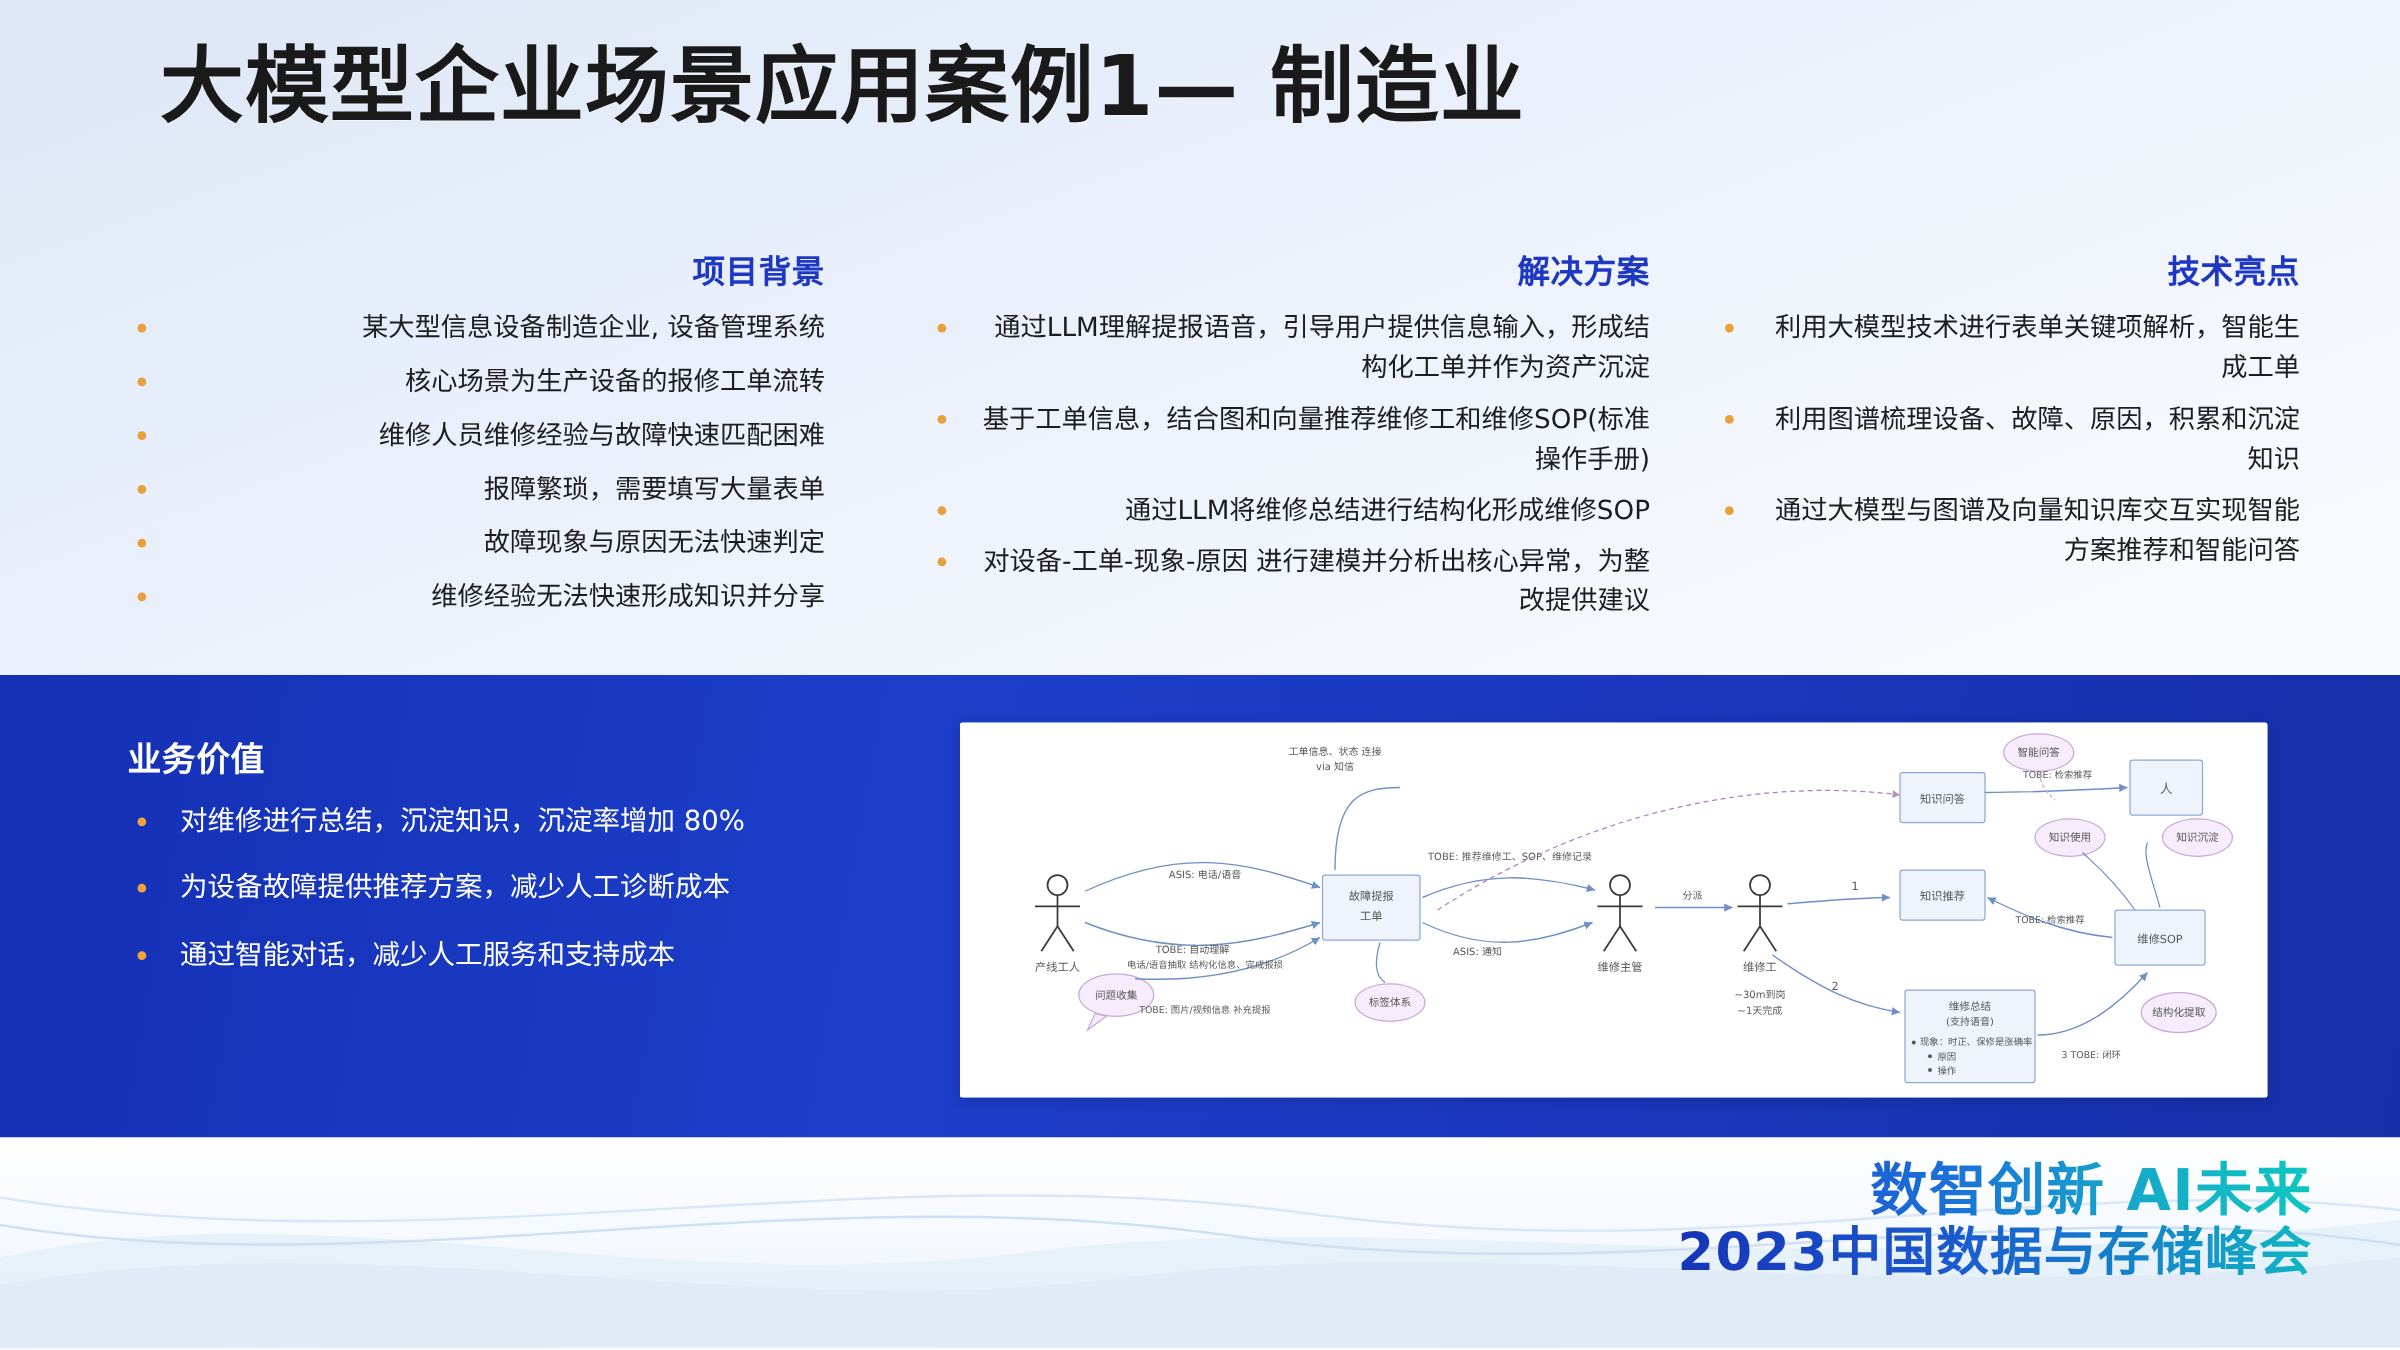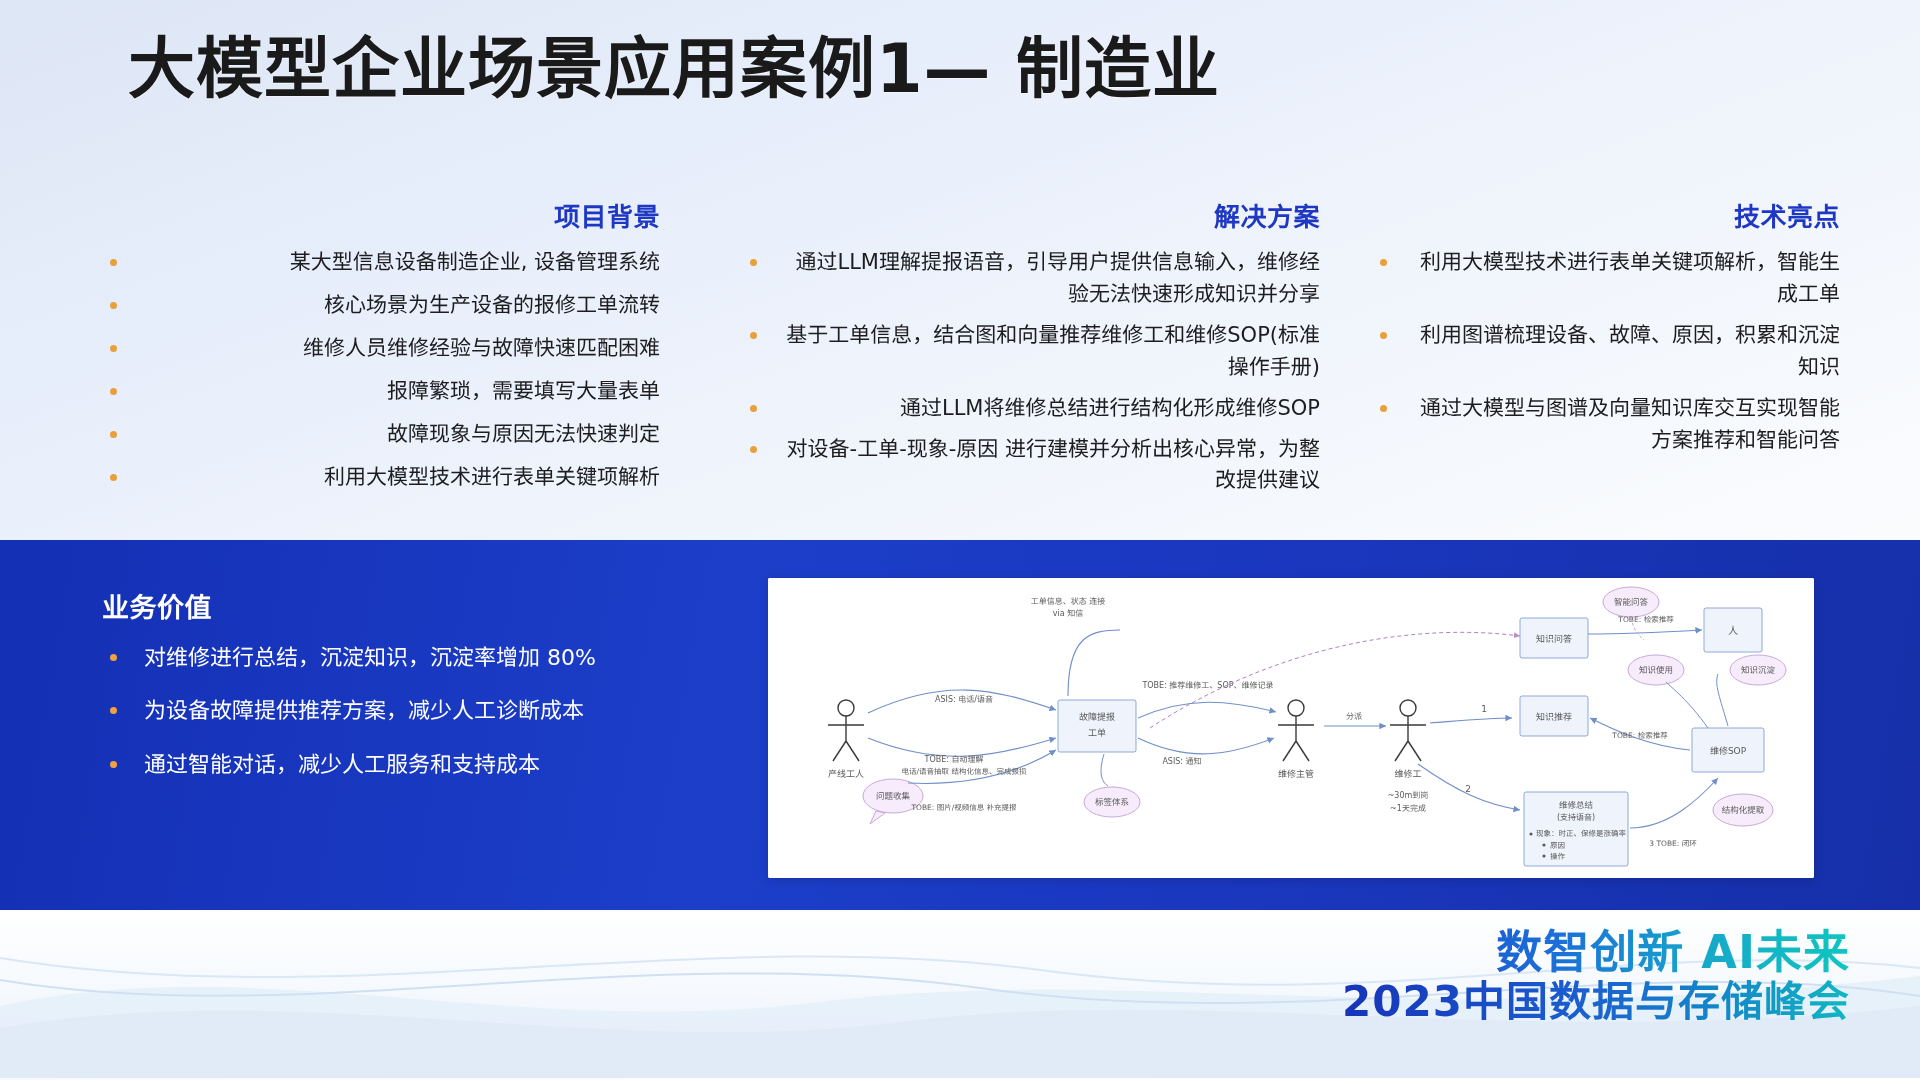--- a/index.html
+++ b/index.html
@@ -99,28 +99,28 @@
   <div class="cols">
 
     <div class="col col1">
       <div class="col-head">项目背景</div>
       <ul class="blist">
         <li>某大型信息设备制造企业, 设备管理系统</li>
         <li>核心场景为生产设备的报修工单流转</li>
         <li>维修人员维修经验与故障快速匹配困难</li>
         <li>报障繁琐，需要填写大量表单</li>
         <li>故障现象与原因无法快速判定</li>
-        <li>利用大模型技术进行表单关键项解析</li>
+        <li>维修经验无法快速形成知识并分享</li>
       </ul>
     </div>
 
     <div class="col col2">
       <div class="col-head">解决方案</div>
       <ul class="blist">
-        <li>通过LLM理解提报语音，引导用户提供信息输入，维修经验无法快速形成知识并分享</li>
+        <li>通过LLM理解提报语音，引导用户提供信息输入，形成结构化工单并作为资产沉淀</li>
         <li>基于工单信息，结合图和向量推荐维修工和维修SOP(标准操作手册)</li>
         <li>通过LLM将维修总结进行结构化形成维修SOP</li>
         <li>对设备-工单-现象-原因 进行建模并分析出核心异常，为整改提供建议</li>
       </ul>
     </div>
 
     <div class="col col3">
       <div class="col-head">技术亮点</div>
       <ul class="blist">
         <li>利用大模型技术进行表单关键项解析，智能生成工单</li>

